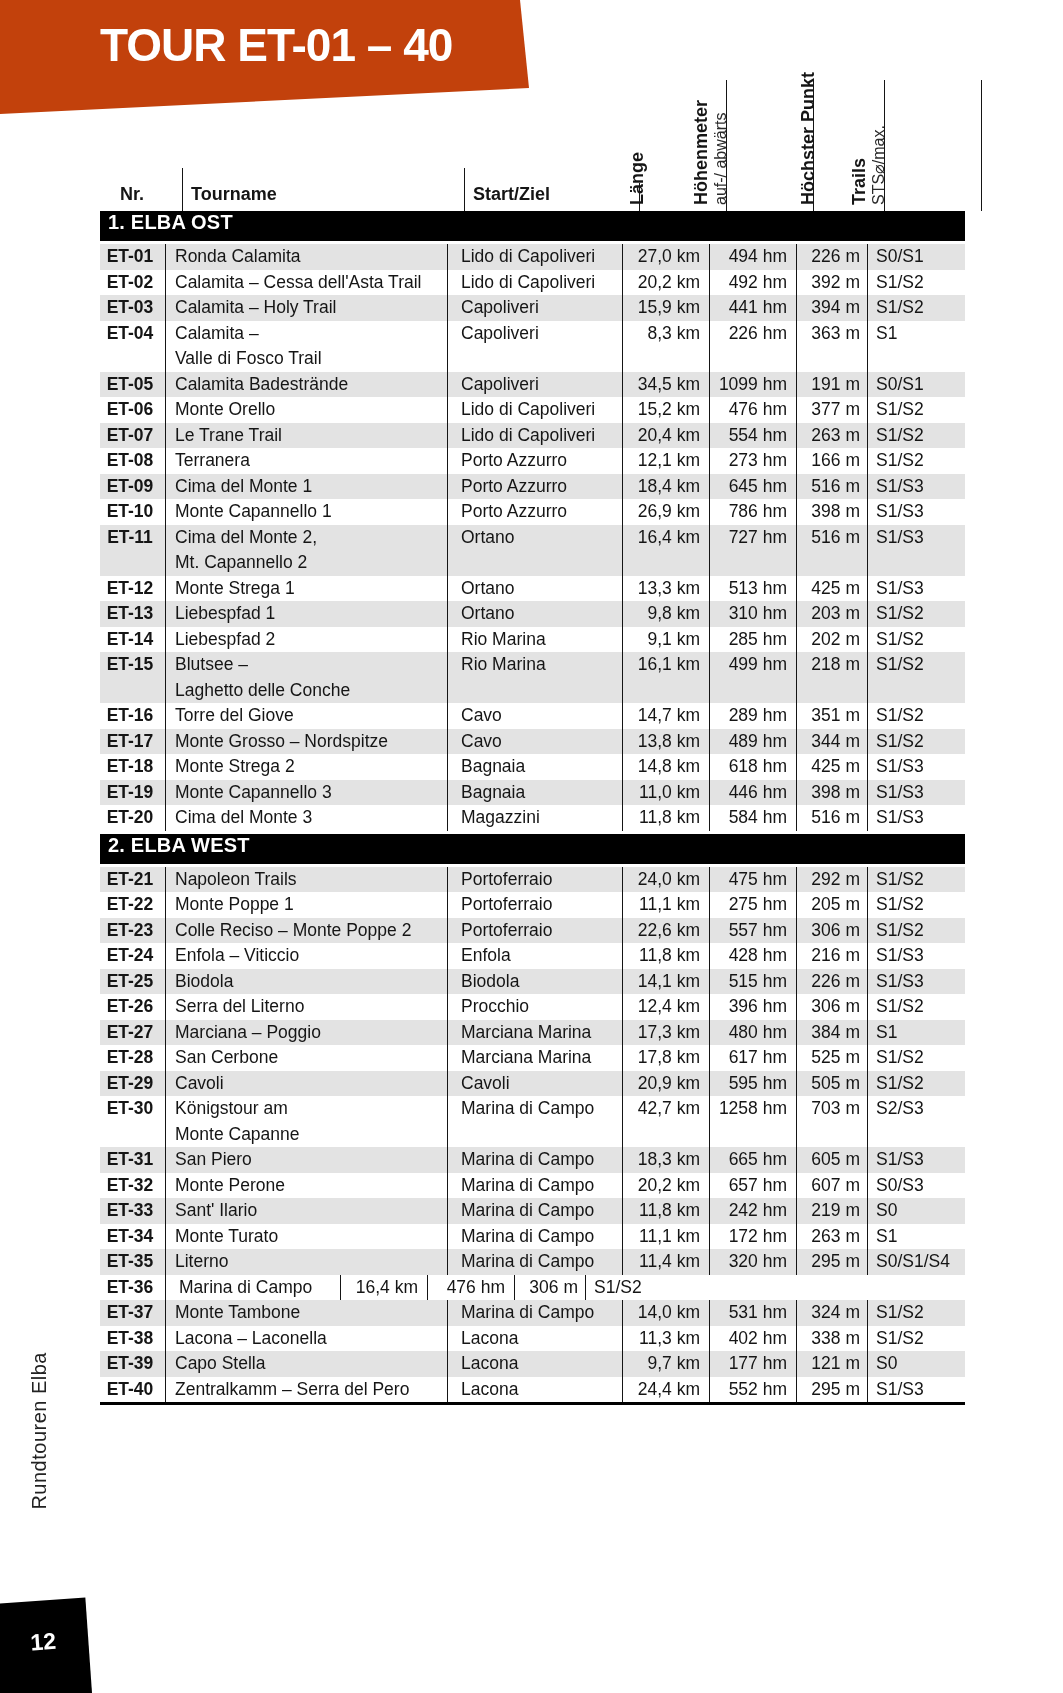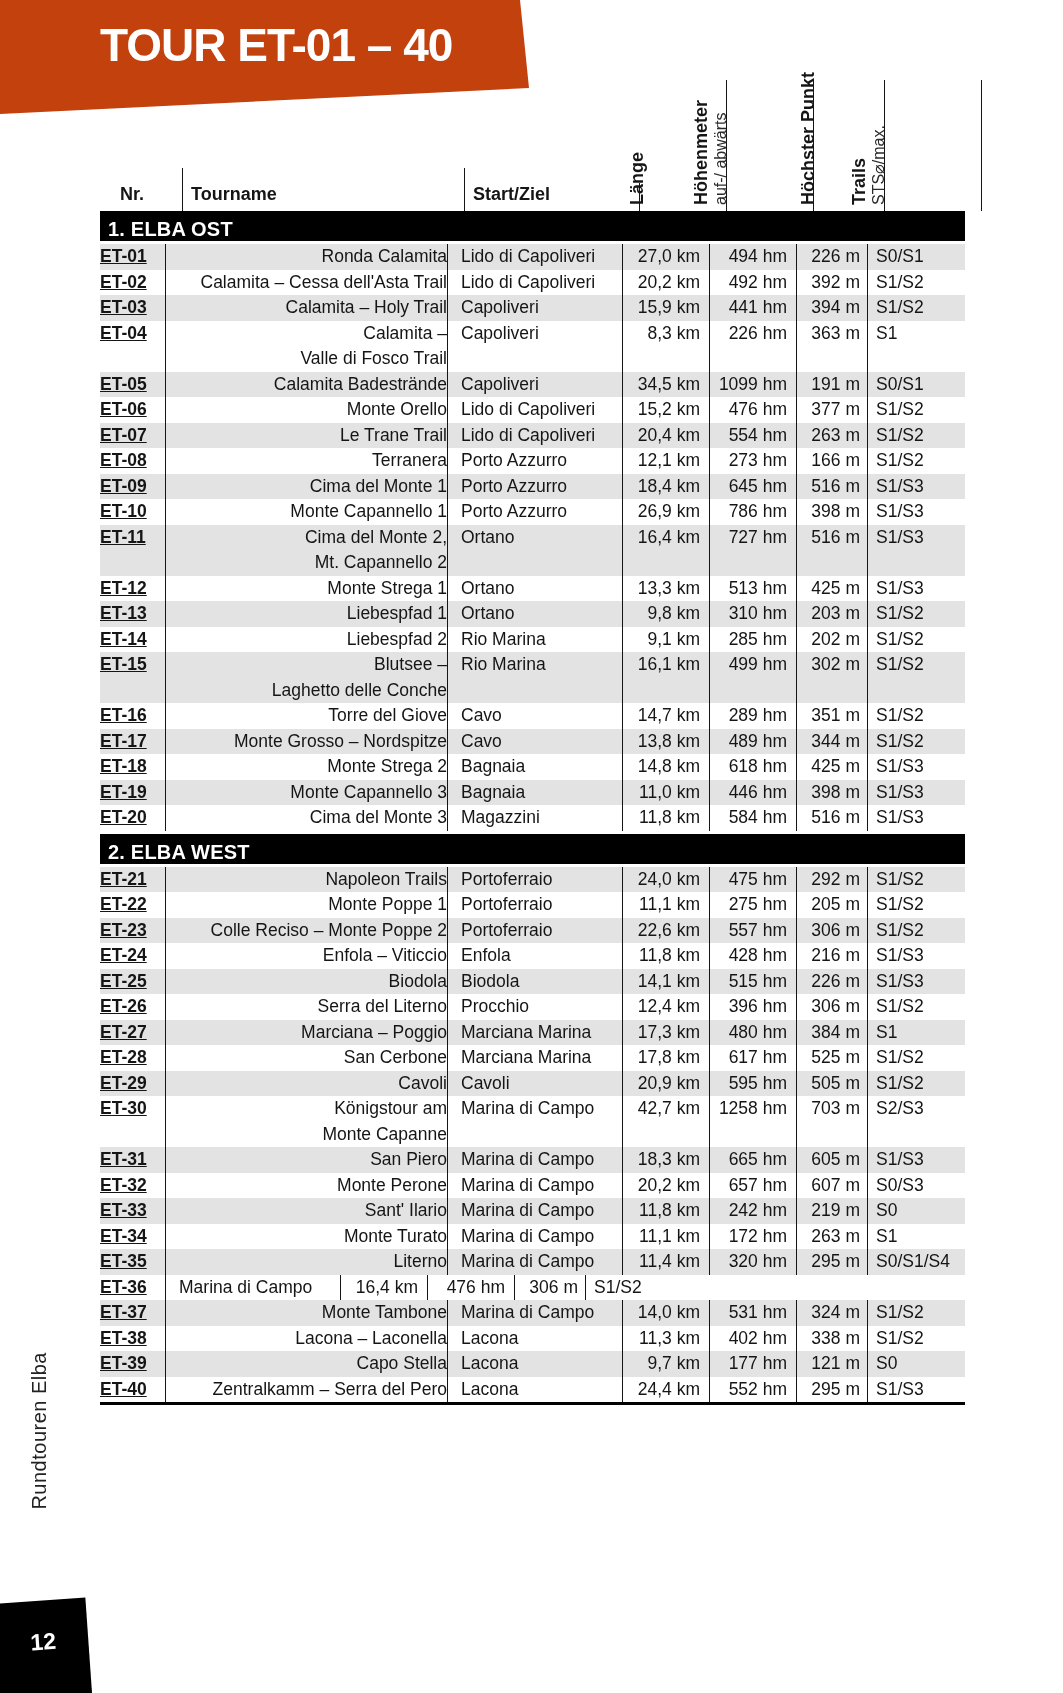--- a/index.html
+++ b/index.html
@@ -24,31 +24,31 @@
   .rot{
     position:absolute;bottom:6px;transform-origin:0 100%;transform:rotate(-90deg);
     white-space:nowrap;line-height:20px;
   }
   .rot .main{font-weight:bold;font-size:18px;display:block;}
   .rot .sub{font-weight:normal;font-size:16px;display:block;color:#2a2a2a;}
   .hdiv{position:absolute;width:1px;background:#151515;}
   
   .tbody{position:absolute;left:100px;top:211px;width:865px;}
   .section-bar{
-    height:30px;background:#000;color:#fff;display:flex;align-items:flex-end;
+    height:30px;background:#000;color:#fff;display:flex;align-items:flex-start;
     padding-left:8px;box-sizing:border-box;font-weight:bold;font-size:20px;
     letter-spacing:.2px;margin-bottom:3px;
   }
   .tr + .section-bar{margin-top:3px;}
   .tr{display:flex;align-items:stretch;min-height:25.5px;}
   .tr.striped{background:#e3e3e3;}
   .td{box-sizing:border-box;line-height:25.5px;font-size:17.5px;overflow:hidden;white-space:nowrap;}
   .td + .td{border-left:1px solid #151515;}
-  .c-nr{width:65px;text-align:left;padding-right:5px;font-weight:bold;text-decoration:underline;}
-  .c-name{width:282px;padding-left:9px;text-align:right;}
+  .c-nr{width:65px;text-align:center;padding-right:5px;font-weight:bold;}
+  .c-name{width:282px;padding-left:9px;}
   .c-start{width:175px;padding-left:13px;}
   .c-len{width:87px;text-align:right;padding-right:9px;}
   .c-hm{width:87px;text-align:right;padding-right:9px;}
   .c-peak{width:71px;text-align:right;padding-right:7px;}
   .c-trails{width:98px;padding-left:8px;}
   .tbody::after{content:"";display:block;height:3px;background:#000;}
   
   .side-text{
     position:absolute;left:28px;top:1352px;
     writing-mode:vertical-rl;transform:rotate(180deg);
@@ -275,21 +275,21 @@
 
   <div class="tr striped">
     <div class="td c-nr">ET-15</div>
     <div class="td c-name">
         <div>Blutsee –</div>
         <div>Laghetto delle Conche</div>
       </div>
     <div class="td c-start">Rio Marina</div>
     <div class="td c-len">16,1 km</div>
     <div class="td c-hm">499 hm</div>
-    <div class="td c-peak">302 m</div>
+    <div class="td c-peak">218 m</div>
     <div class="td c-trails">S1/S2</div>
   </div>
 
   <div class="tr">
     <div class="td c-nr">ET-16</div>
     <div class="td c-name">
         <div>Torre del Giove</div>
       </div>
     <div class="td c-start">Cavo</div>
     <div class="td c-len">14,7 km</div>

